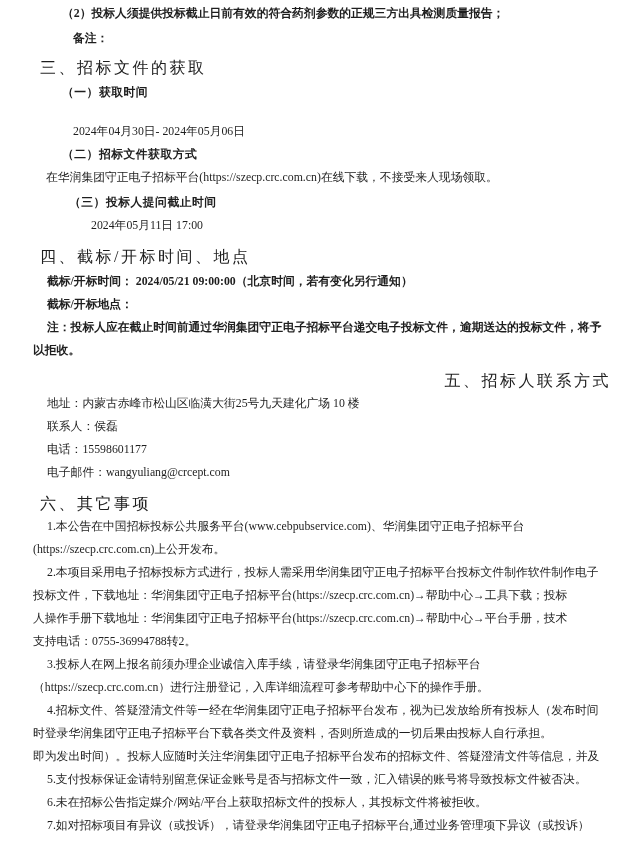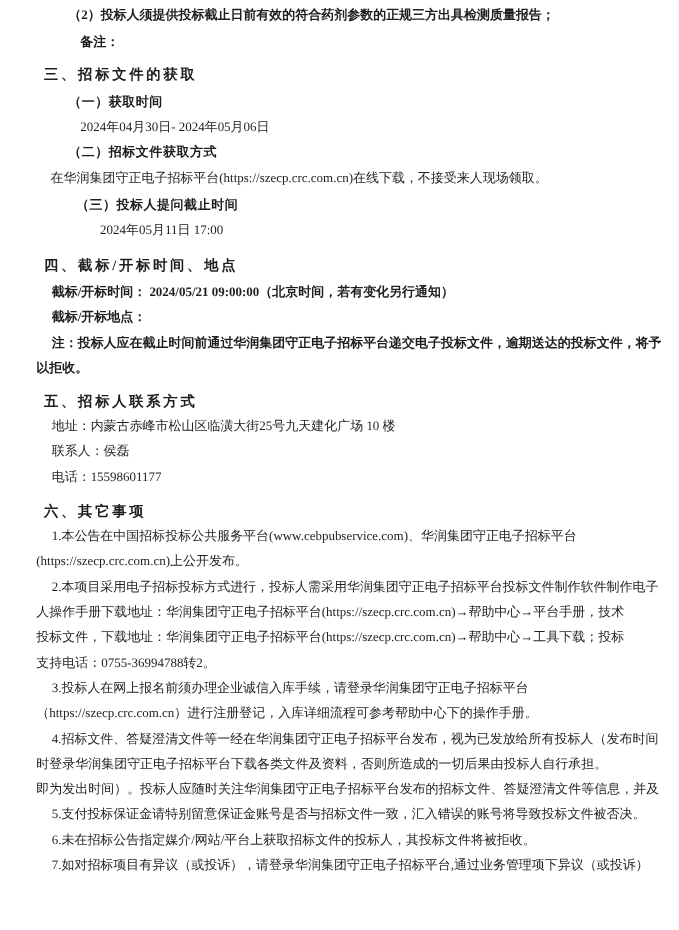--- a/index.html
+++ b/index.html
@@ -12,38 +12,38 @@
   }
   .page { padding: 2px 6px 0 33px; }
   .line {
     height: 23px;
     line-height: 23px;
     font-size: 11.8px;
     white-space: nowrap;
   }
   .b { font-weight: 700; }
   .h2 {
-    font-weight: 700;
-    font-size: 13px;
+    font-weight: 400;
+    font-size: 16px;
     letter-spacing: 2.5px;
   }
   .sub { letter-spacing: 0.5px; }
   
   .i7  { margin-left: 7px; }
   .i13 { margin-left: 13px; }
   .i14 { margin-left: 14px; }
   .i24 { margin-left: 40px; }
   .i29 { margin-left: 29px; }
   .i36 { margin-left: 36px; font-family: Liberation Serif, serif; }
-  .i40 { margin-left: 40px; }
+  .i40 { margin-left: 40px; margin-top: 16px; }
   .i58 { margin-left: 58px; }
   
   .mt2  { margin-top: 2px; }
   .mt6  { margin-top: 6px; }
-  .mt7  { margin-top: 7px; }
+  .mt7  { margin-top: 7px; text-align: right; }
   .mt8  { margin-top: 8px; }
 </style>
 </head>
 <body>
 
 <div class="page">
 
   <div class="line b i29">（2）投标人须提供投标截止日前有效的符合药剂参数的正规三方出具检测质量报告；</div>
   <div class="line b i24 mt2">备注：</div>
 
@@ -58,27 +58,28 @@
   <div class="line h2 i7 mt8">四、截标/开标时间、地点</div>
   <div class="line b i14 mt2">截标/开标时间： 2024/05/21 09:00:00（北京时间，若有变化另行通知）</div>
   <div class="line b i14">截标/开标地点：</div>
   <div class="line b i14">注：投标人应在截止时间前通过华润集团守正电子招标平台递交电子投标文件，逾期送达的投标文件，将予</div>
   <div class="line b">以拒收。</div>
 
   <div class="line h2 i7 mt7">五、招标人联系方式</div>
   <div class="line i14">地址：内蒙古赤峰市松山区临潢大街25号九天建化广场 10 楼</div>
   <div class="line i14">联系人：侯磊</div>
   <div class="line i14">电话：15598601177</div>
+  <div class="line i14">电子邮件：wangyuliang@crcept.com</div>
 
   <div class="line h2 i7 mt8">六、其它事项</div>
   <div class="line i14">1.本公告在中国招标投标公共服务平台(www.cebpubservice.com)、华润集团守正电子招标平台</div>
   <div class="line">(https://szecp.crc.com.cn)上公开发布。</div>
   <div class="line i14">2.本项目采用电子招标投标方式进行，投标人需采用华润集团守正电子招标平台投标文件制作软件制作电子</div>
+  <div class="line">投标文件，下载地址：华润集团守正电子招标平台(https://szecp.crc.com.cn)→帮助中心→工具下载；投标</div>
   <div class="line">人操作手册下载地址：华润集团守正电子招标平台(https://szecp.crc.com.cn)→帮助中心→平台手册，技术</div>
-  <div class="line">投标文件，下载地址：华润集团守正电子招标平台(https://szecp.crc.com.cn)→帮助中心→工具下载；投标</div>
   <div class="line">支持电话：0755-36994788转2。</div>
   <div class="line i14">3.投标人在网上报名前须办理企业诚信入库手续，请登录华润集团守正电子招标平台</div>
   <div class="line">（https://szecp.crc.com.cn）进行注册登记，入库详细流程可参考帮助中心下的操作手册。</div>
   <div class="line i14">4.招标文件、答疑澄清文件等一经在华润集团守正电子招标平台发布，视为已发放给所有投标人（发布时间</div>
   <div class="line">时登录华润集团守正电子招标平台下载各类文件及资料，否则所造成的一切后果由投标人自行承担。</div>
   <div class="line">即为发出时间）。投标人应随时关注华润集团守正电子招标平台发布的招标文件、答疑澄清文件等信息，并及</div>
   <div class="line i14">5.支付投标保证金请特别留意保证金账号是否与招标文件一致，汇入错误的账号将导致投标文件被否决。</div>
   <div class="line i14">6.未在招标公告指定媒介/网站/平台上获取招标文件的投标人，其投标文件将被拒收。</div>
   <div class="line i14">7.如对招标项目有异议（或投诉），请登录华润集团守正电子招标平台,通过业务管理项下异议（或投诉）</div>
 

